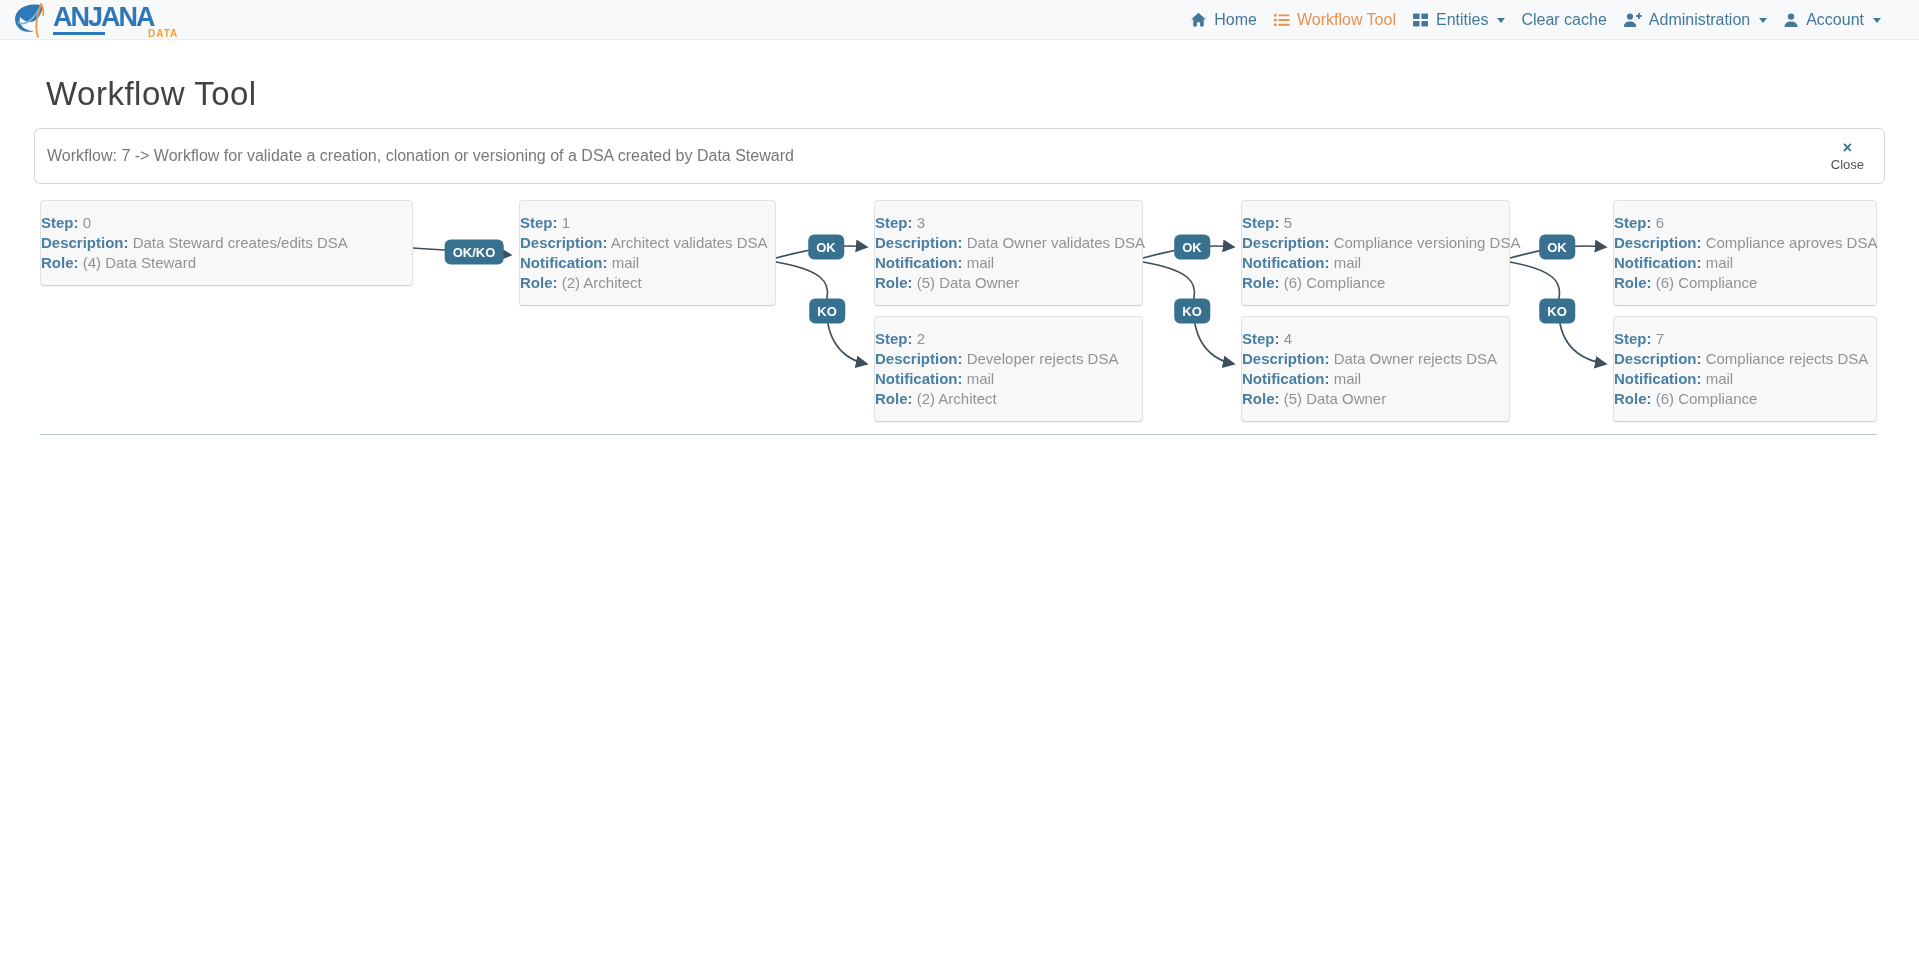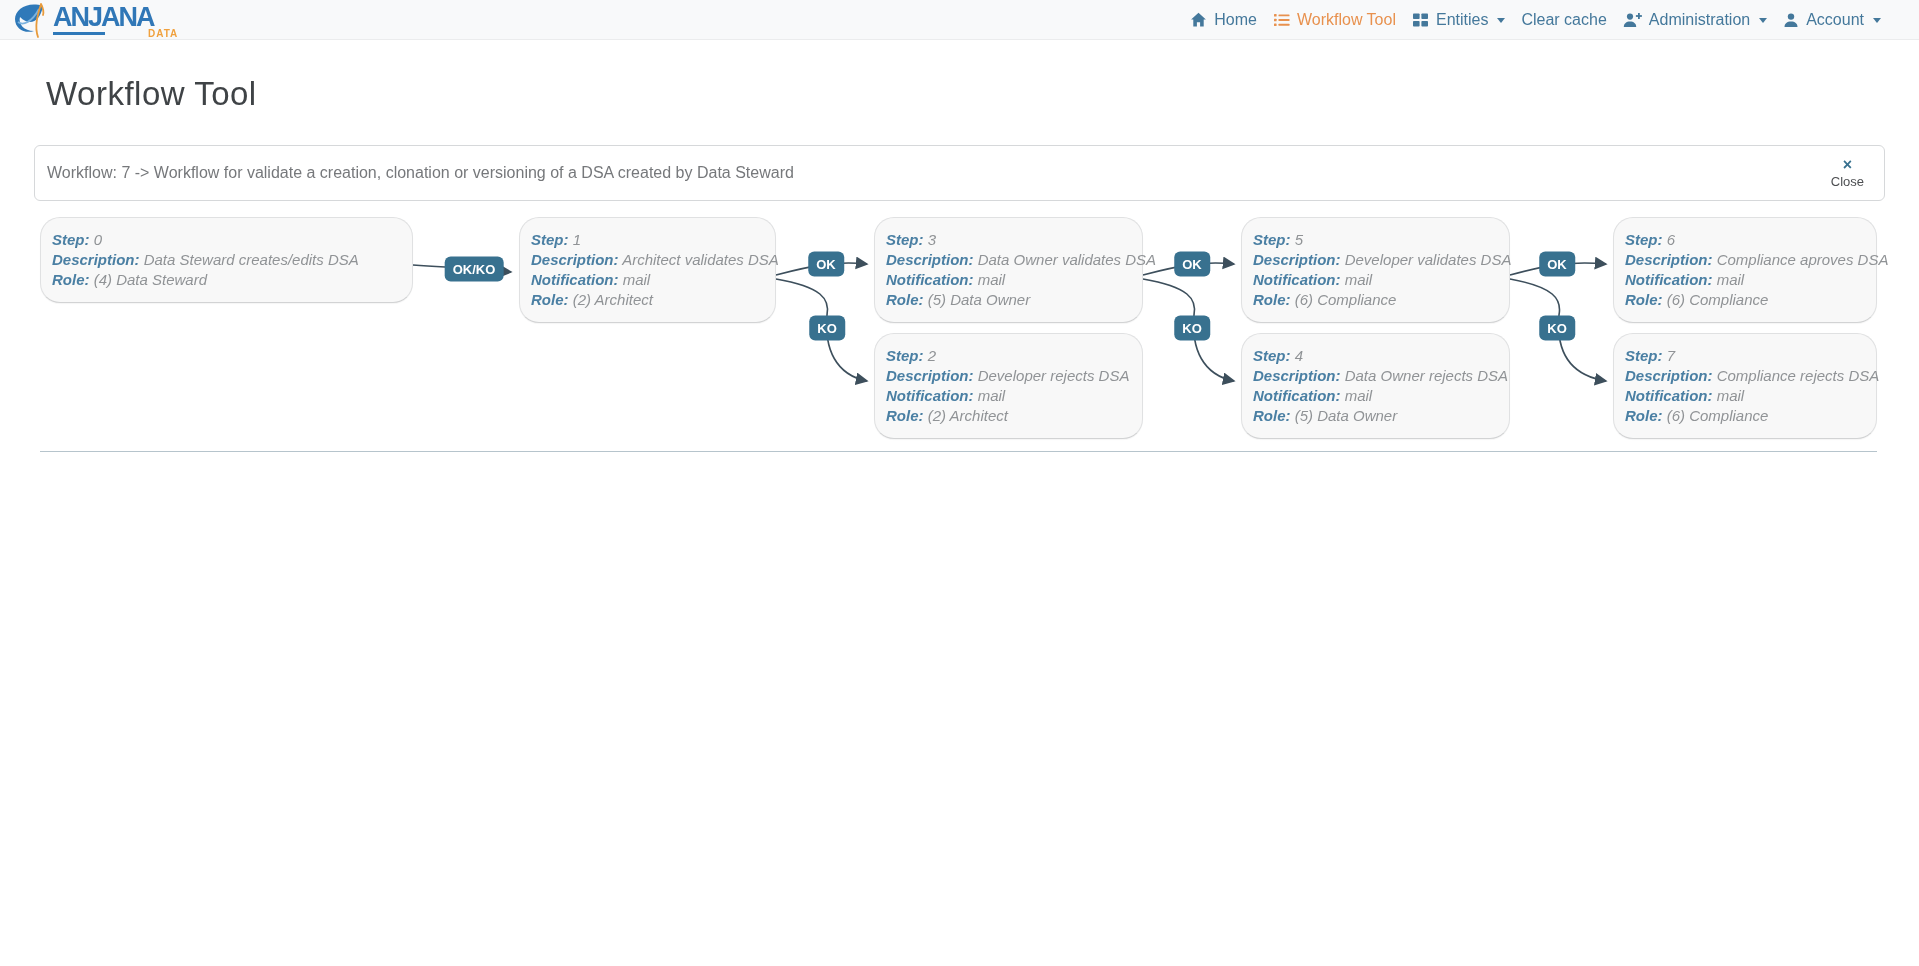--- a/index.html
+++ b/index.html
@@ -71,44 +71,43 @@
   .wf-select .sel-caret { font-size: 10px; color: #555; margin-left: 10px; }
   .select-btn {
     margin-left: 16px;
     background: #38718f; color: #fff;
     border: none; border-radius: 4px;
     font-family: "Liberation Sans", sans-serif;
     font-size: 15px; padding: 9px 15px; cursor: pointer;
   }
 
   .wf-header {
-    margin-top: 31px; height: 56px;
+    margin-top: 14px; height: 56px;
     border: 1px solid #d6d8da; border-radius: 6px;
     display: flex; align-items: center; justify-content: space-between;
     padding: 0 14px 0 12px; background: #fff;
   }
   .wf-header-title { font-size: 16px; color: #76787b; }
   .close-ctl {
     display: flex; flex-direction: column; align-items: center;
     cursor: pointer; padding: 2px 6px;
   }
   .close-x { color: #38718f; font-weight: 700; font-size: 16px; line-height: 14px; }
   .close-txt { font-size: 13px; color: #4d4f52; margin-top: 2px; }
 
   
   .diagram { position: relative; margin-top: 16px; height: 240px; }
   .connectors { position: absolute; left: 0; top: 0; }
   .step-box {
     position: absolute;
     background: #f8f8f8;
     border: 1px solid #e0e1e2; border-bottom-color: #d2d3d4;
-    border-radius: 20px;
-    padding: 12px 11px;
+    border-radius: 4px;
+    padding: 12px 0;
     box-shadow: 0 1px 1px rgba(0,0,0,0.04);
-    font-style: italic;
   }
   .step-line { font-size: 15px; line-height: 20px; white-space: nowrap; }
   .step-lbl { color: #4a7fa3; font-weight: 700; }
   .step-val { color: #909396; }
   .badge {
     position: absolute; transform: translate(-50%, -50%);
     background: #38718f; color: #ffffff;
     font-size: 13px; font-weight: 700;
     padding: 5px 8px; border-radius: 6px;
     white-space: nowrap;
@@ -235,21 +234,21 @@
 
     <div class="step-box" style="left:840px; top:0; width:269px;">
       <div class="step-line"><span class="step-lbl">Step:</span> <span class="step-val">3</span></div>
       <div class="step-line"><span class="step-lbl">Description:</span> <span class="step-val">Data Owner validates DSA</span></div>
       <div class="step-line"><span class="step-lbl">Notification:</span> <span class="step-val">mail</span></div>
       <div class="step-line"><span class="step-lbl">Role:</span> <span class="step-val">(5) Data Owner</span></div>
     </div>
 
     <div class="step-box" style="left:1207px; top:0; width:269px;">
       <div class="step-line"><span class="step-lbl">Step:</span> <span class="step-val">5</span></div>
-      <div class="step-line"><span class="step-lbl">Description:</span> <span class="step-val">Developer validates DSA</span></div>
+      <div class="step-line"><span class="step-lbl">Description:</span> <span class="step-val">Compliance versioning DSA</span></div>
       <div class="step-line"><span class="step-lbl">Notification:</span> <span class="step-val">mail</span></div>
       <div class="step-line"><span class="step-lbl">Role:</span> <span class="step-val">(6) Compliance</span></div>
     </div>
 
     <div class="step-box" style="left:1579px; top:0; width:264px;">
       <div class="step-line"><span class="step-lbl">Step:</span> <span class="step-val">6</span></div>
       <div class="step-line"><span class="step-lbl">Description:</span> <span class="step-val">Compliance aproves DSA</span></div>
       <div class="step-line"><span class="step-lbl">Notification:</span> <span class="step-val">mail</span></div>
       <div class="step-line"><span class="step-lbl">Role:</span> <span class="step-val">(6) Compliance</span></div>
     </div>

